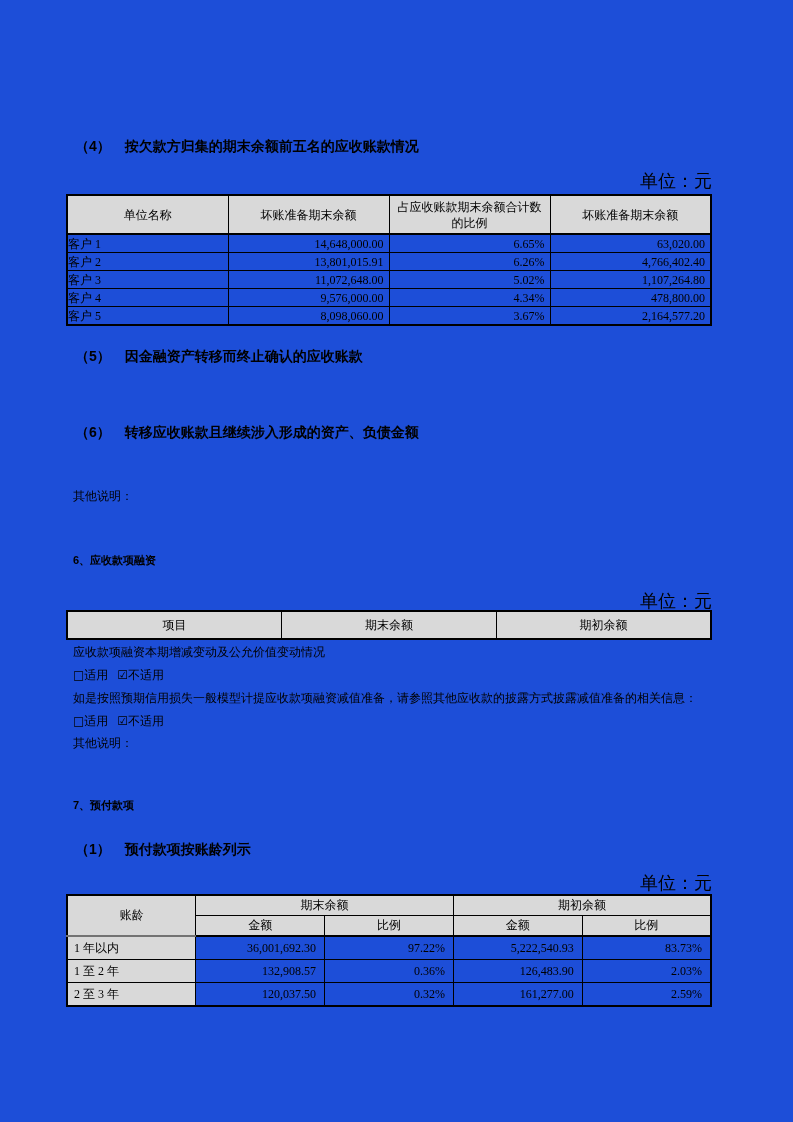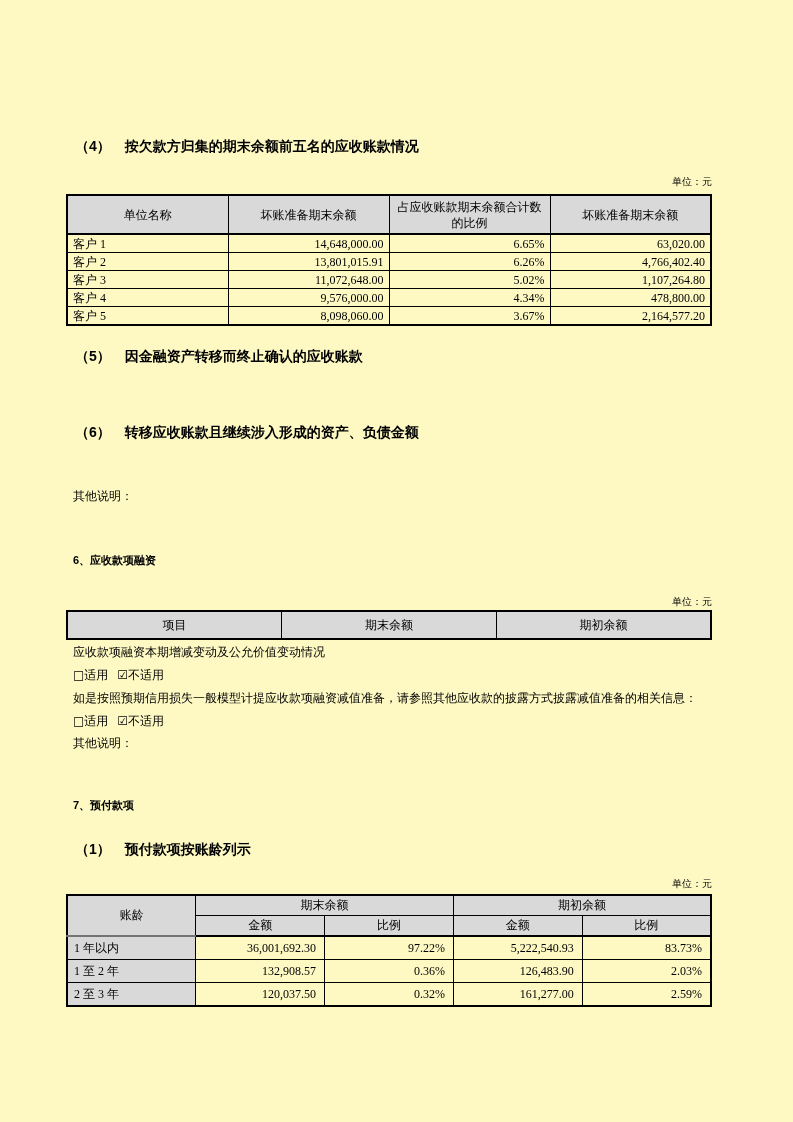--- a/index.html
+++ b/index.html
@@ -1,52 +1,52 @@
 <!DOCTYPE html>
 <html><head>
 <meta charset="utf-8">
 <style>
   html,body { margin:0; padding:0; background:#ffffff; }
   .page {
     position:relative;
     width:793px; height:1122px;
-    background:#fef9c3;
+    background:#1d4ed8;
     box-sizing:border-box;
     padding:137px 81px 0 66px;
     font-family:"Liberation Serif","DejaVu Serif",serif;
     color:#000;
     overflow:hidden;
   }
   .h-sub {
     font-family:"Liberation Sans","DejaVu Sans",sans-serif;
     font-weight:bold; font-size:14px; line-height:19px;
     margin:0 0 0 9px; white-space:pre-wrap;
   }
   .h-main {
     font-family:"Liberation Sans","DejaVu Sans",sans-serif;
     font-weight:bold; font-size:11px; line-height:21px;
     margin:0 0 0 7px; white-space:pre-wrap;
   }
   .unit-row {
-    font-size:10px; line-height:17px; text-align:right; margin:0;
+    font-size:18px; line-height:17px; text-align:right; margin:0;
   }
   .body-text {
     font-size:12px; line-height:17px; margin:0 0 0 7px;
   }
   .cb { font-family:"DejaVu Sans","Liberation Sans",sans-serif; font-size:12px; }
   .cb-second { margin-left:9px; }
 
   table { width:100%; border-collapse:collapse; table-layout:fixed; border:2px solid #000; }
   th, td {
     border:1px solid #000; font-size:12px; font-weight:normal;
     padding:0; overflow:hidden; color:#000;
   }
   thead th { background:#d9d9d9; text-align:center; vertical-align:middle; }
   .hdr-sep th { border-bottom:2px solid #000; }
-  td.label { text-align:left; padding-left:5px; }
+  td.label { text-align:left; }
   td.num   { text-align:right; padding-right:5px; }
   .gray    { background:#d9d9d9; }
 
   
   .t1 { margin-top:4px; }
   .t1 thead th { height:37px; line-height:16px; padding:0 4px; }
   .t1 tbody td { height:17px; line-height:16px; }
   .t1 tbody tr.total-row td { height:18px; }
   .t1 col { width:25%; }
 

